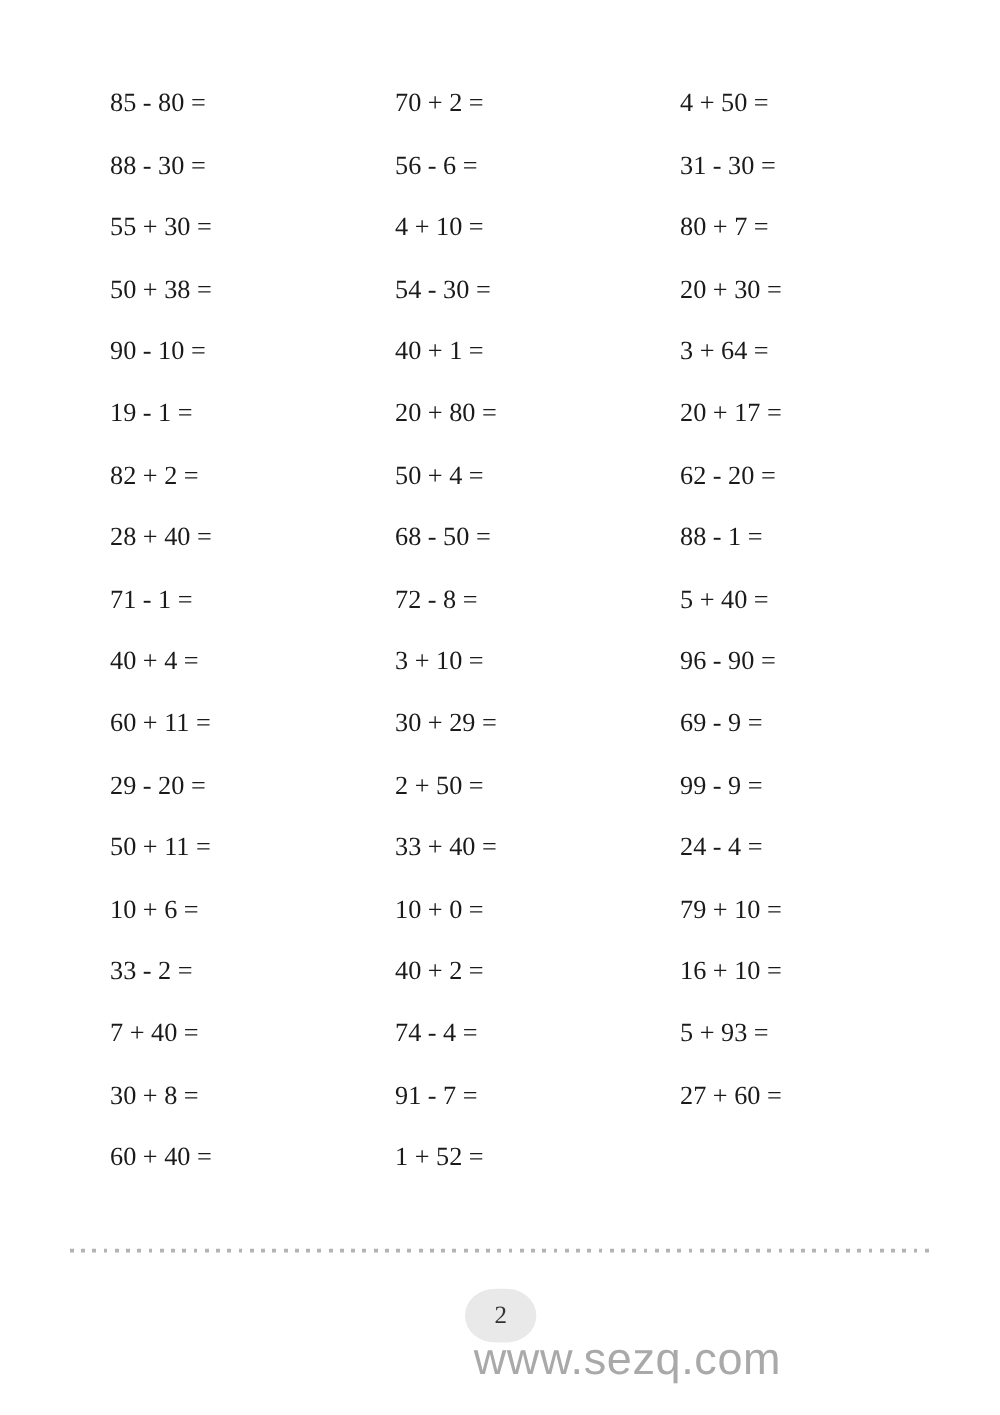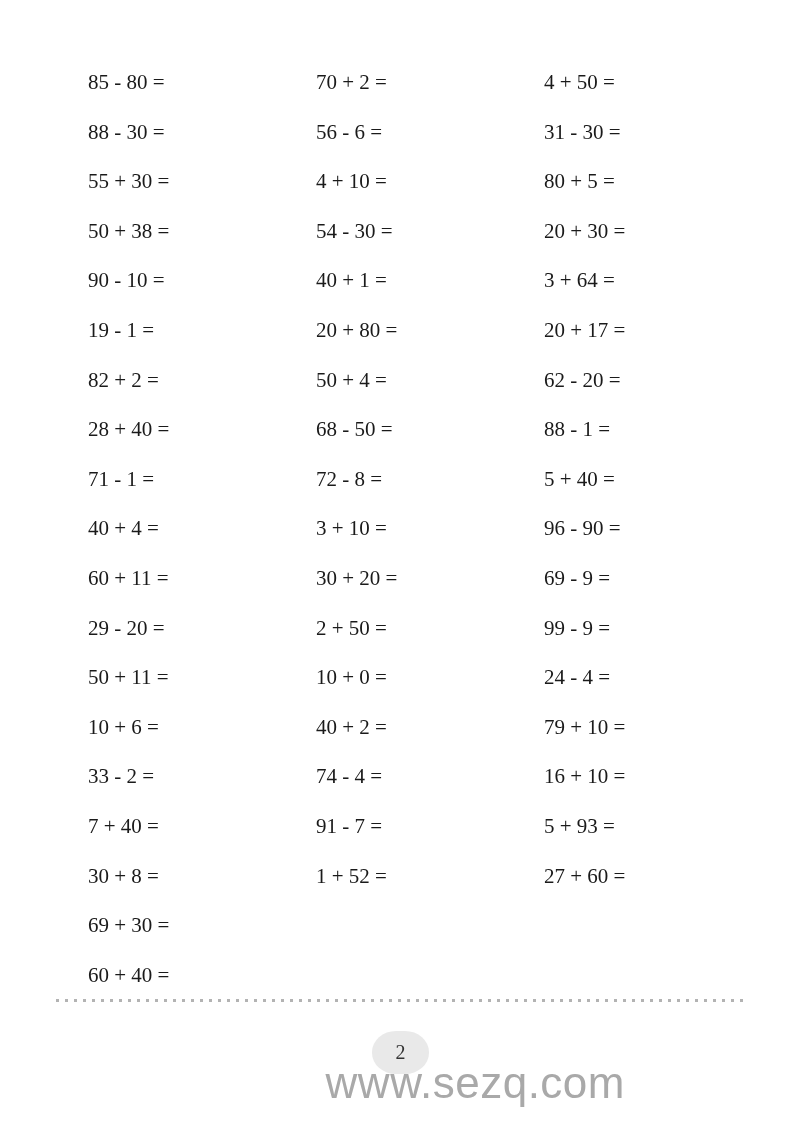--- a/index.html
+++ b/index.html
@@ -66,21 +66,21 @@
     align-items:center;
     justify-content:center;
     font-size:20px;
     color:var(--badge-text);
   }
   .watermark{
     position:absolute;
     right:36px;
     bottom:27px;
     font-family:"Liberation Sans", sans-serif;
-    font-size:44px;
+    font-size:36px;
     line-height:1;
     color:var(--watermark-color);
     letter-spacing:0.5px;
   }
 </style>
 </head>
 <body>
 
 <div class="page">
 
@@ -96,46 +96,46 @@
         <div class="problem">28 + 40 =</div>
         <div class="problem">71 - 1 =</div>
         <div class="problem">40 + 4 =</div>
         <div class="problem">60 + 11 =</div>
         <div class="problem">29 - 20 =</div>
         <div class="problem">50 + 11 =</div>
         <div class="problem">10 + 6 =</div>
         <div class="problem">33 - 2 =</div>
         <div class="problem">7 + 40 =</div>
         <div class="problem">30 + 8 =</div>
-        <div class="problem">69 + 30 =</div>
         <div class="problem">60 + 40 =</div>
       </div>
       <div class="col">
         <div class="problem">70 + 2 =</div>
         <div class="problem">56 - 6 =</div>
         <div class="problem">4 + 10 =</div>
         <div class="problem">54 - 30 =</div>
         <div class="problem">40 + 1 =</div>
         <div class="problem">20 + 80 =</div>
         <div class="problem">50 + 4 =</div>
         <div class="problem">68 - 50 =</div>
         <div class="problem">72 - 8 =</div>
         <div class="problem">3 + 10 =</div>
-        <div class="problem">30 + 20 =</div>
+        <div class="problem">30 + 29 =</div>
         <div class="problem">2 + 50 =</div>
+        <div class="problem">33 + 40 =</div>
         <div class="problem">10 + 0 =</div>
         <div class="problem">40 + 2 =</div>
         <div class="problem">74 - 4 =</div>
         <div class="problem">91 - 7 =</div>
         <div class="problem">1 + 52 =</div>
       </div>
       <div class="col">
         <div class="problem">4 + 50 =</div>
         <div class="problem">31 - 30 =</div>
-        <div class="problem">80 + 5 =</div>
+        <div class="problem">80 + 7 =</div>
         <div class="problem">20 + 30 =</div>
         <div class="problem">3 + 64 =</div>
         <div class="problem">20 + 17 =</div>
         <div class="problem">62 - 20 =</div>
         <div class="problem">88 - 1 =</div>
         <div class="problem">5 + 40 =</div>
         <div class="problem">96 - 90 =</div>
         <div class="problem">69 - 9 =</div>
         <div class="problem">99 - 9 =</div>
         <div class="problem">24 - 4 =</div>

